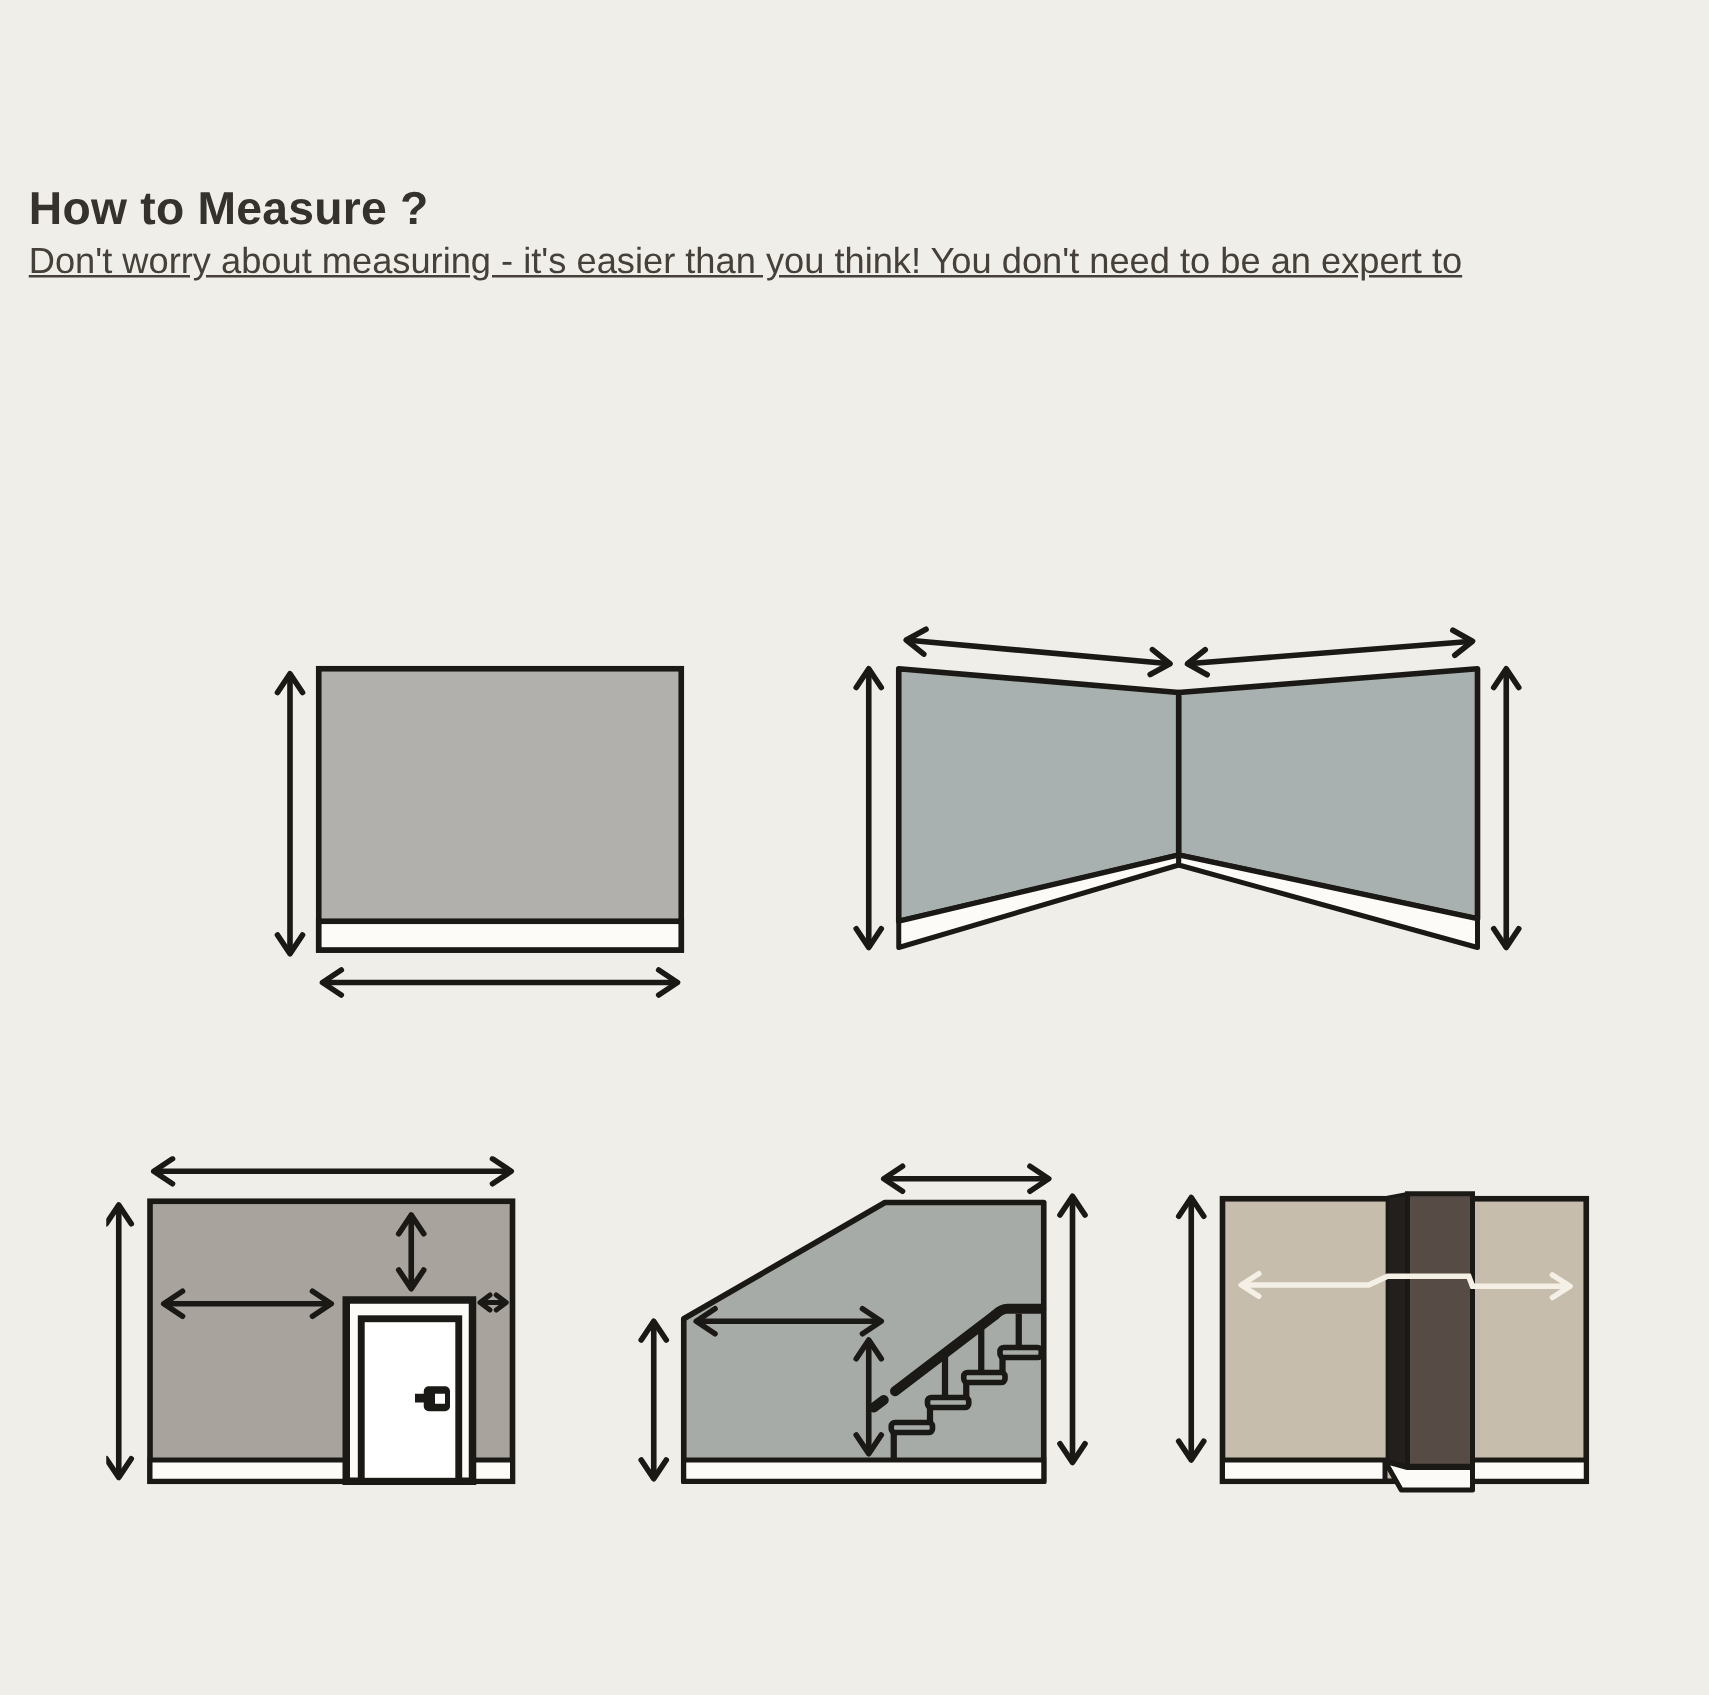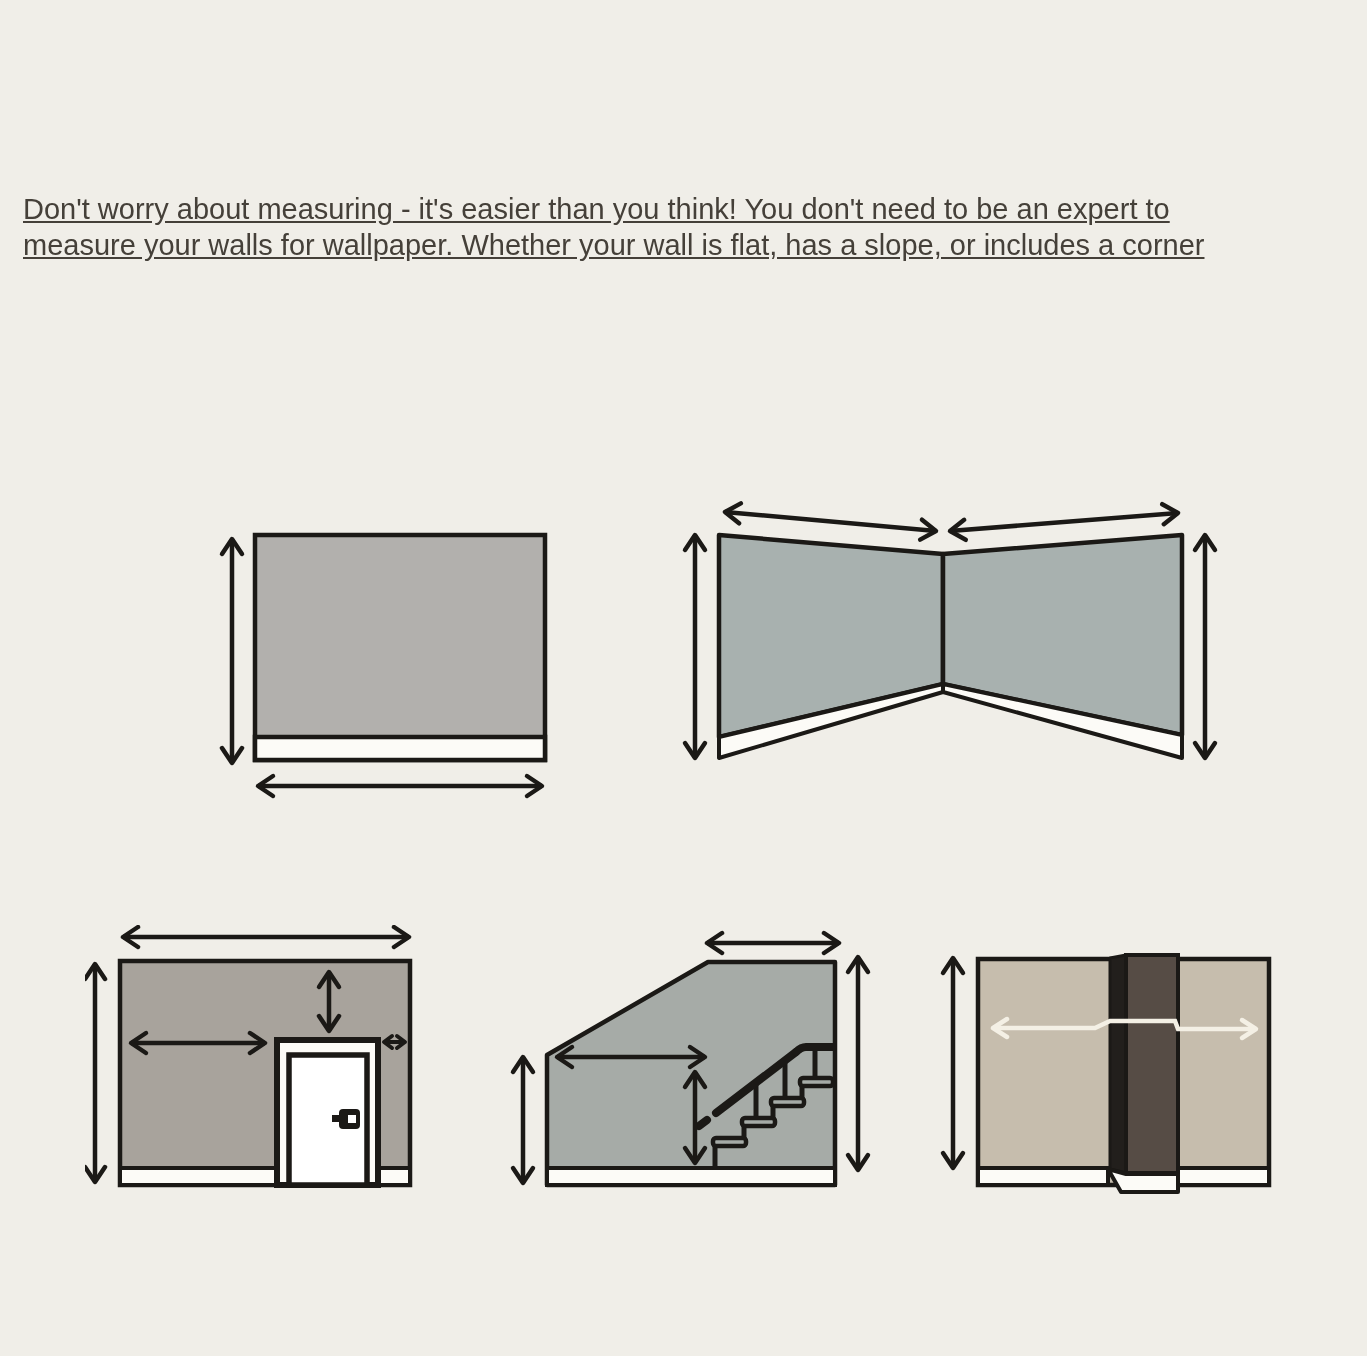--- a/index.html
+++ b/index.html
@@ -14,24 +14,24 @@
   #d3{left:85px;top:925px;}
   #d4{left:505px;top:930px;}
   #d5{left:930px;top:940px;}
   .ink-stroke{stroke:var(--ink,#1b1916);}
 </style>
 </head>
 <body>
 
 <div class="canvas">
 
+  <div class="title">How to Measure ?</div>
 
   <div class="intro">
     <div class="line">Don't worry about measuring - it's easier than you think! You don't need to be an expert to</div>
-    <div class="line">measure your walls for wallpaper. Whether your wall is flat, has a slope, or includes a corner</div>
   </div>
 
   <svg id="d1" class="diagram" width="350" height="290" viewBox="0 0 350 290">
     <defs>
       <marker id="a1" markerUnits="userSpaceOnUse" markerWidth="40" markerHeight="28" refX="0" refY="0" orient="auto-start-reverse" overflow="visible">
         <path d="M-15,-10 L0,0 L-15,10" fill="none" class="ink-stroke" stroke-width="4.5" stroke-linecap="round" stroke-linejoin="round"></path>
       </marker>
     </defs>
     <rect x="45" y="15" width="290" height="225" style="fill:var(--wallFlat)" class="ink-stroke" stroke-width="4.5"></rect>
     <rect x="45" y="217" width="290" height="23" style="fill:var(--baseboard)" class="ink-stroke" stroke-width="4.5"></rect>

